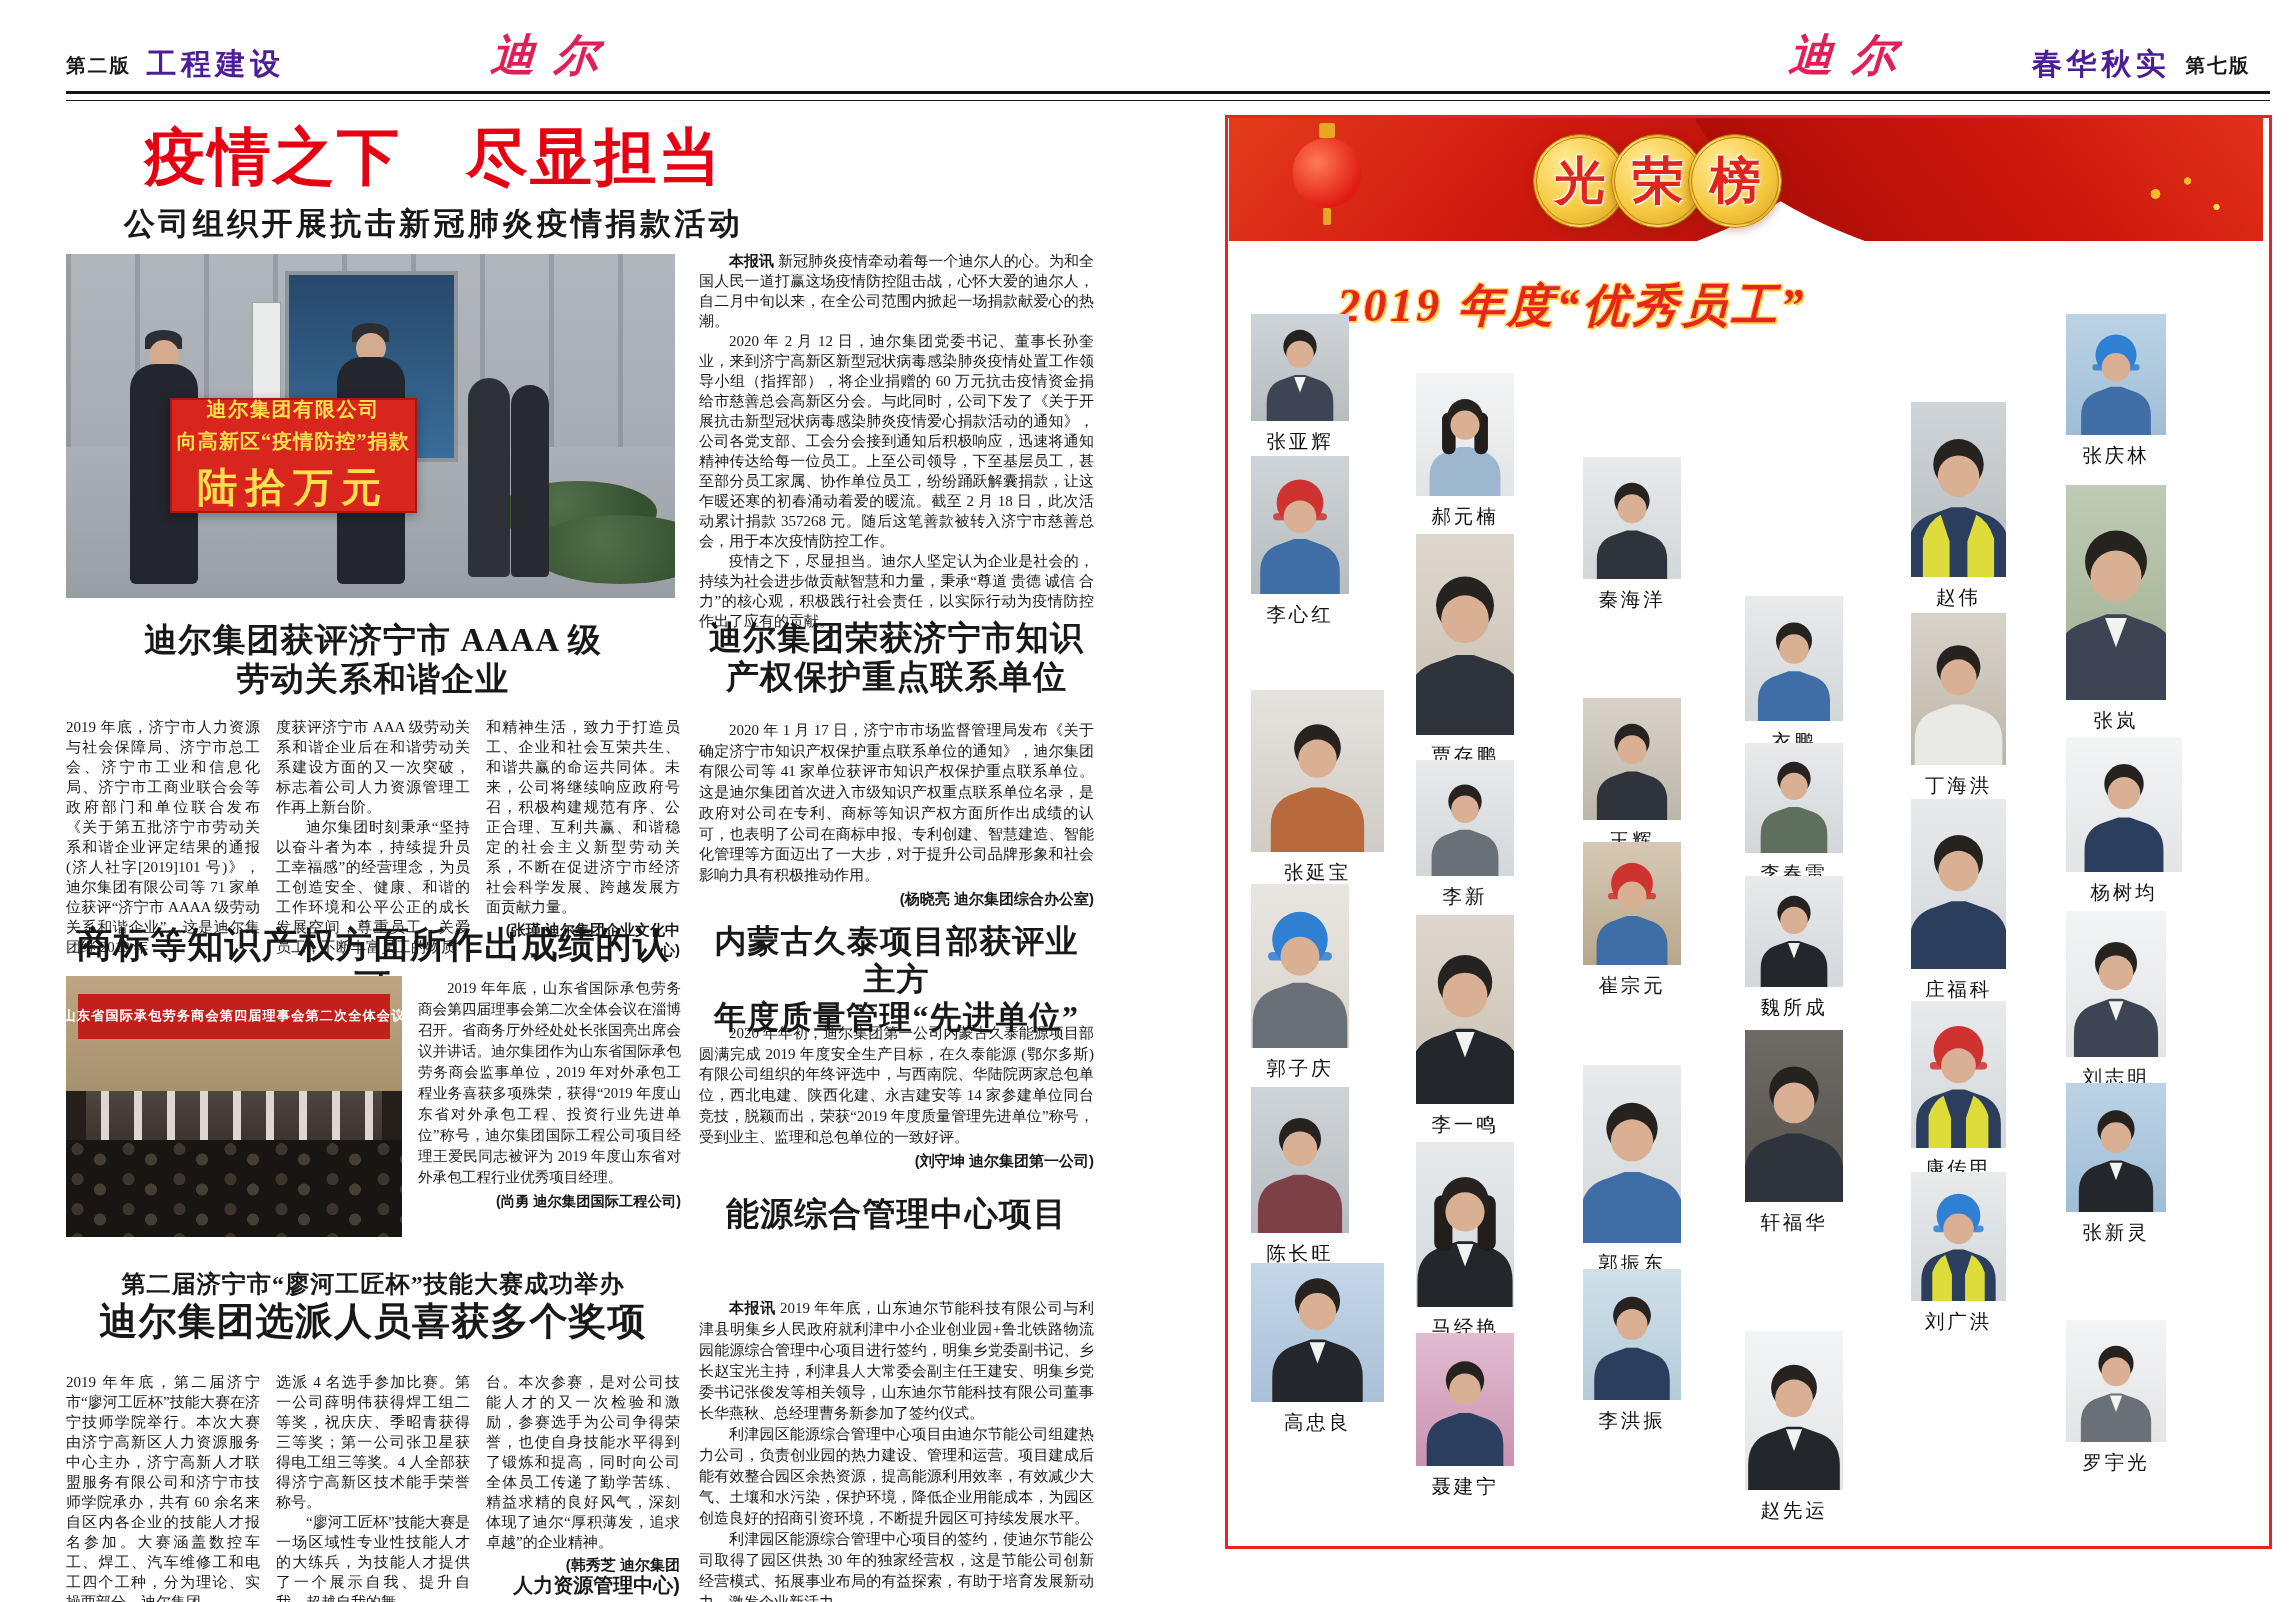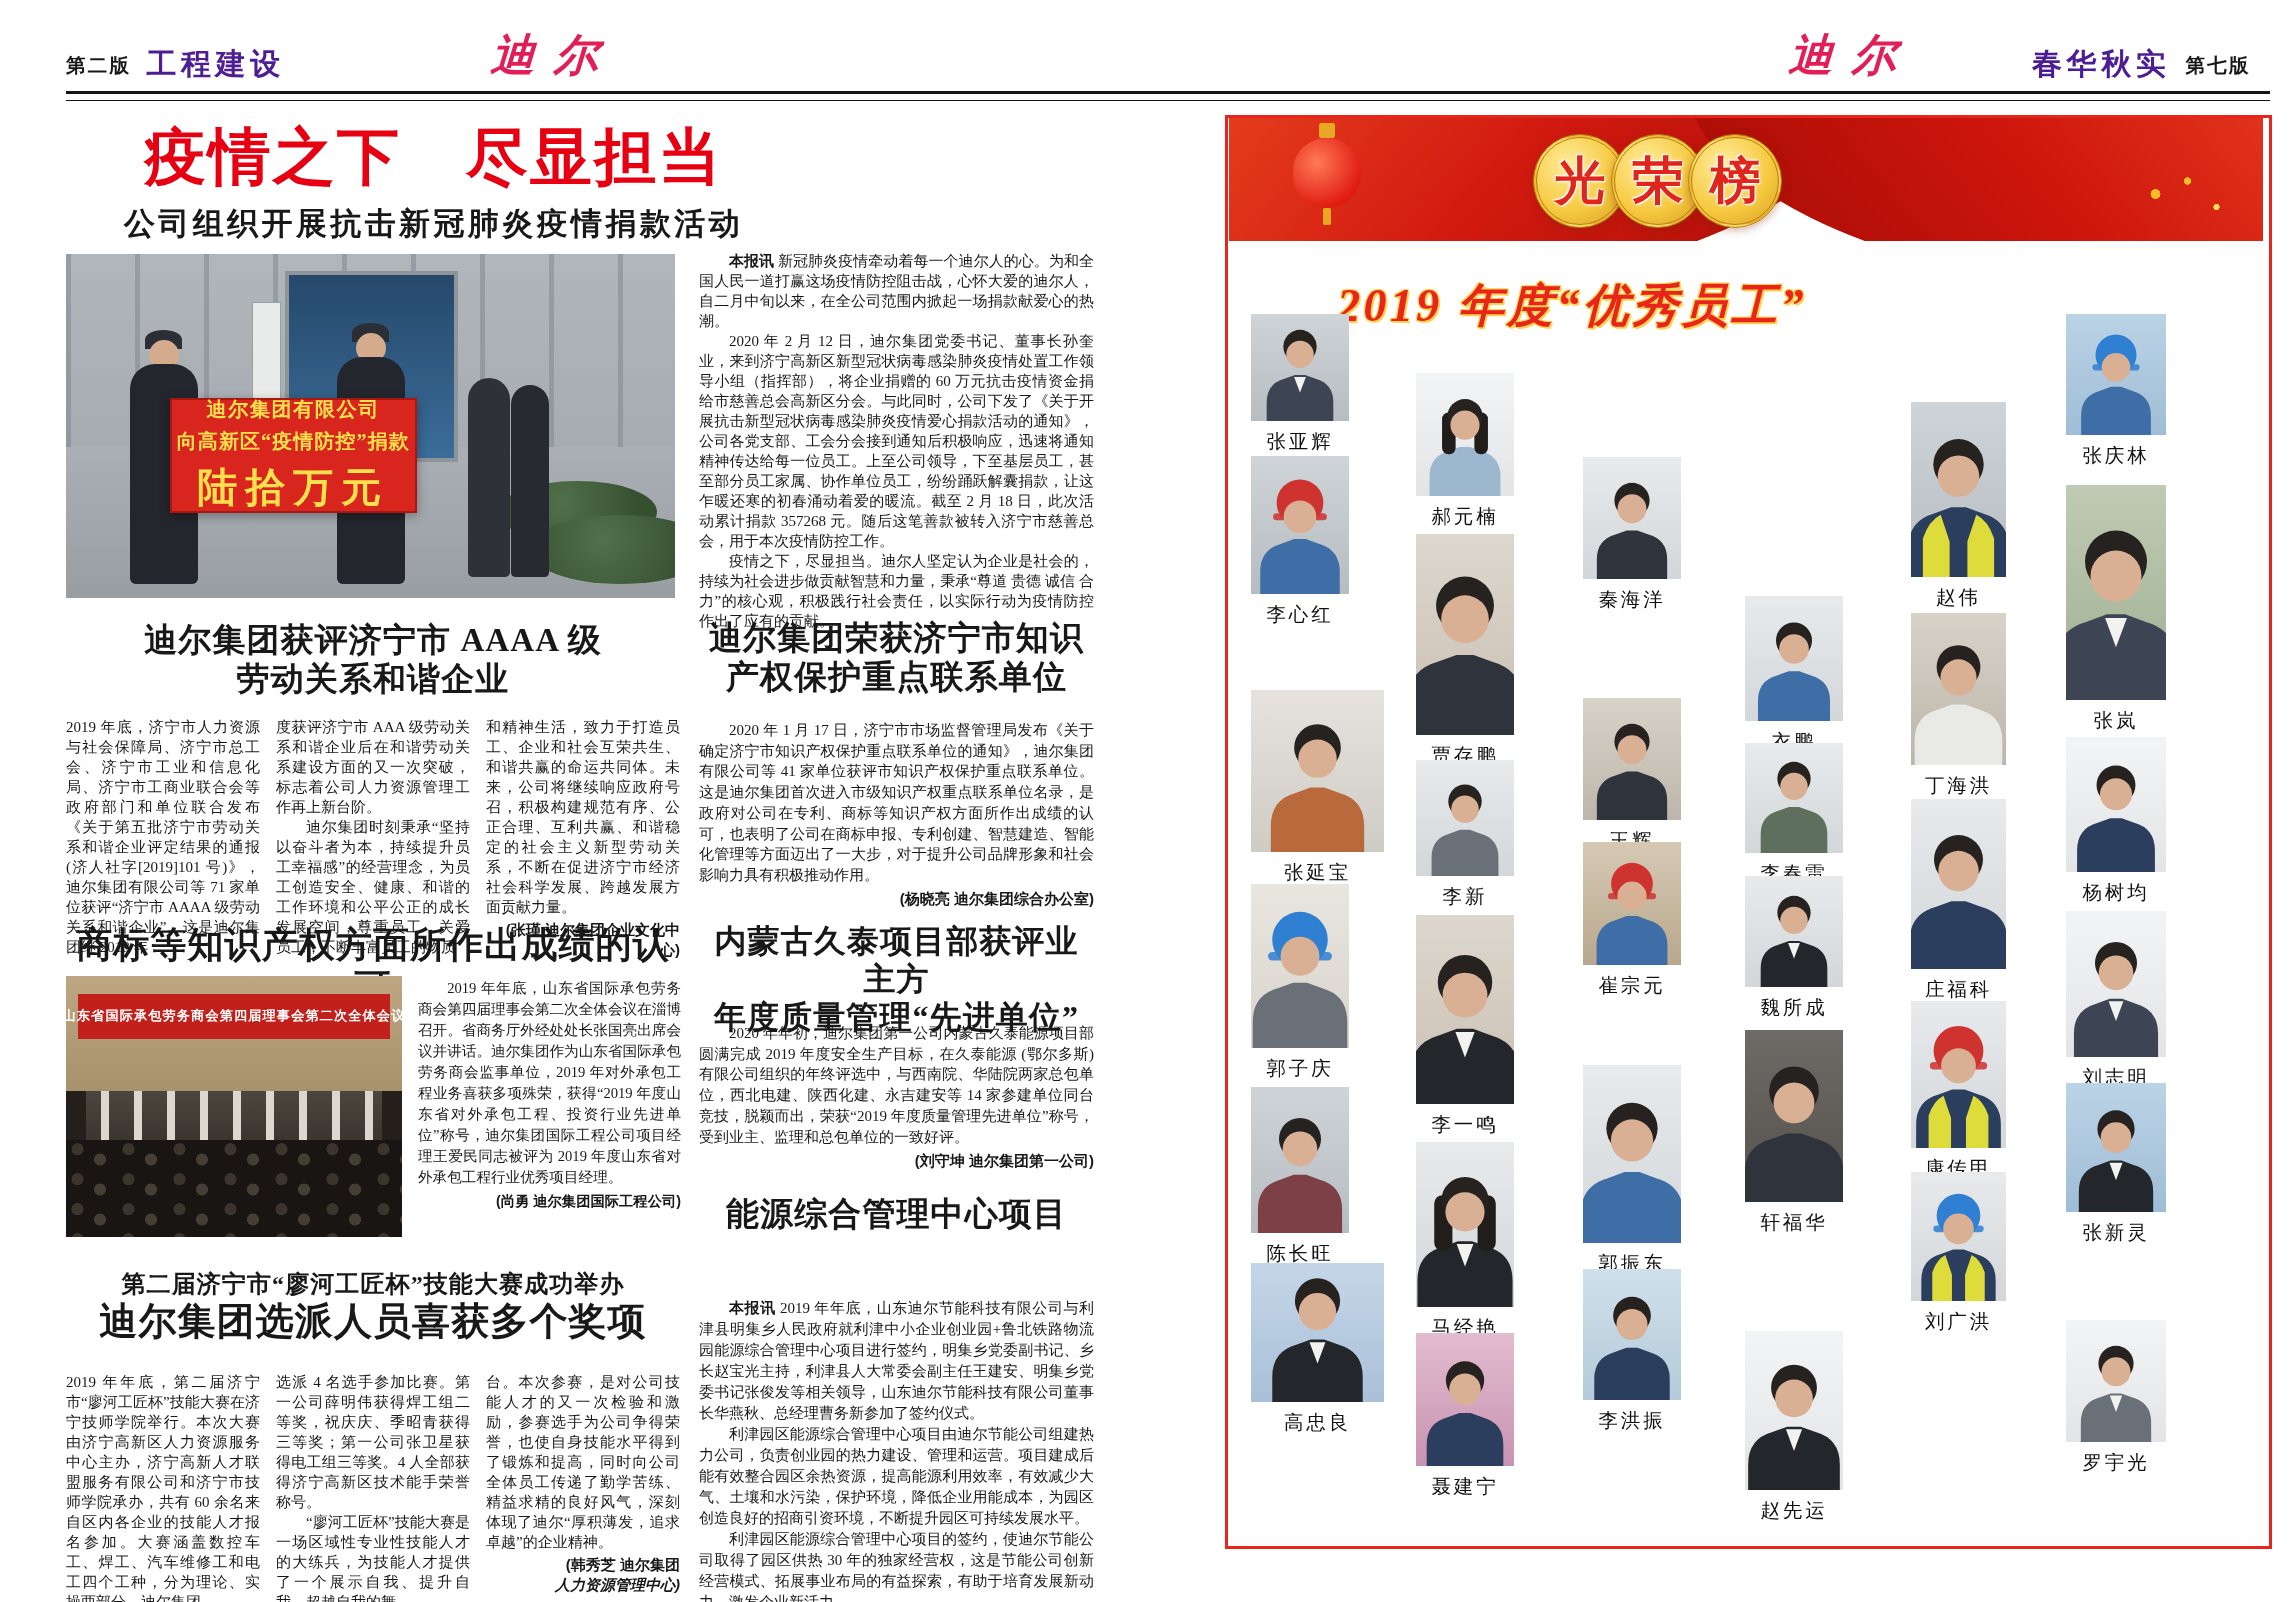--- a/index.html
+++ b/index.html
@@ -201,21 +201,21 @@
     <div class="col body-txt jst" style="font-size:15px;line-height:20px;">
       <p class="noind">2019 年年底，第二届济宁市“廖河工匠杯”技能大赛在济宁技师学院举行。本次大赛由济宁高新区人力资源服务中心主办，济宁高新人才联盟服务有限公司和济宁市技师学院承办，共有 60 余名来自区内各企业的技能人才报名参加。大赛涵盖数控车工、焊工、汽车维修工和电工四个工种，分为理论、实操两部分。迪尔集团</p>
     </div>
     <div class="col body-txt jst" style="font-size:15px;line-height:20px;">
       <p class="noind">选派 4 名选手参加比赛。第一公司薛明伟获得焊工组二等奖，祝庆庆、季昭青获得三等奖；第一公司张卫星获得电工组三等奖。4 人全部获得济宁高新区技术能手荣誉称号。</p>
       <p>“廖河工匠杯”技能大赛是一场区域性专业性技能人才的大练兵，为技能人才提供了一个展示自我、提升自我、超越自我的舞</p>
     </div>
     <div class="col body-txt jst" style="font-size:15px;line-height:20px;">
       <p class="noind">台。本次参赛，是对公司技能人才的又一次检验和激励，参赛选手为公司争得荣誉，也使自身技能水平得到了锻炼和提高，同时向公司全体员工传递了勤学苦练、精益求精的良好风气，深刻体现了迪尔“厚积薄发，追求卓越”的企业精神。</p>
       <div class="byline" style="font-size:15px;">(韩秀芝  迪尔集团</div>
-      <div class="byline" style="font-size:15px;margin-top:0;font-style:italic;">人力资源管理中心)</div>
+      <div class="byline" style="font-size:20px;margin-top:0;">人力资源管理中心)</div>
     </div>
   </div>
 
   <div class="abs hl ctr" style="left:699px;top:1195px;width:395px;font-size:33px;">
     <div>能源综合管理中心项目</div>
   </div>
   <div class="abs body-txt jst" style="left:699px;top:1297px;width:395px;font-size:15px;line-height:21px;">
     <p><span class="lead">本报讯</span>
        <span>2019 年年底，山东迪尔节能科技有限公司与利津县明集乡人民政府就利津中小企业创业园+鲁北铁路物流园能源综合管理中心项目进行签约，明集乡党委副书记、乡长赵宝光主持，利津县人大常委会副主任王建安、明集乡党委书记张俊发等相关领导，山东迪尔节能科技有限公司董事长华燕秋、总经理曹务新参加了签约仪式。</span></p>
     <p>利津园区能源综合管理中心项目由迪尔节能公司组建热力公司，负责创业园的热力建设、管理和运营。项目建成后能有效整合园区余热资源，提高能源利用效率，有效减少大气、土壤和水污染，保护环境，降低企业用能成本，为园区创造良好的招商引资环境，不断提升园区可持续发展水平。</p>
@@ -493,21 +493,21 @@
     </figure>
   <figure class="emp" style="left:2066px;top:485px;width:100px;">
       <div class="pic c-suit b-green" style="height:215px;"><svg viewBox="0 0 100 118" preserveAspectRatio="xMidYMax slice" width="100%" height="100%">
           <path d="M16,118 L16,99 Q16,80 34,75 L45,71 L55,71 L66,75 Q84,80 84,99 L84,118 Z" fill="#3d4554"></path>
           <path d="M44,73 L50,89 L56,73 Z" fill="#f2f2f0"></path>
           <circle cx="50" cy="42" r="17" fill="#26221f"></circle>
           <circle cx="50" cy="50" r="14" fill="#d9b094"></circle>
         </svg></div>
       <figcaption>张岚</figcaption>
     </figure>
-  <figure class="emp" style="left:2066px;top:737px;width:100px;">
+  <figure class="emp" style="left:2066px;top:737px;width:116px;">
       <div class="pic c-navy b-white" style="height:135px;"><svg viewBox="0 0 100 118" preserveAspectRatio="xMidYMax slice" width="100%" height="100%">
           <path d="M16,118 L16,99 Q16,80 34,75 L45,71 L55,71 L66,75 Q84,80 84,99 L84,118 Z" fill="#2c3e5e"></path>
           <circle cx="50" cy="42" r="17" fill="#26221f"></circle>
           <circle cx="50" cy="50" r="14" fill="#d9b094"></circle>
         </svg></div>
       <figcaption>杨树均</figcaption>
     </figure>
   <figure class="emp" style="left:2066px;top:911px;width:100px;">
       <div class="pic c-suit b-white" style="height:146px;"><svg viewBox="0 0 100 118" preserveAspectRatio="xMidYMax slice" width="100%" height="100%">
           <path d="M16,118 L16,99 Q16,80 34,75 L45,71 L55,71 L66,75 Q84,80 84,99 L84,118 Z" fill="#3d4554"></path>

